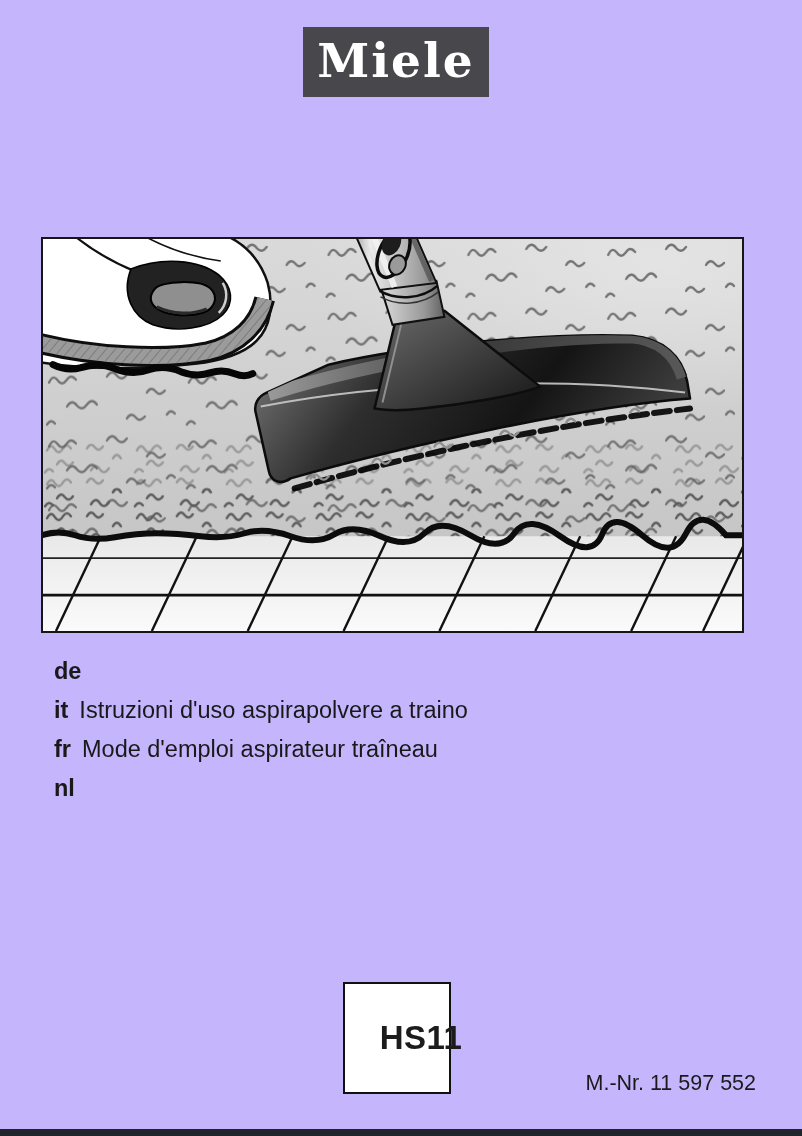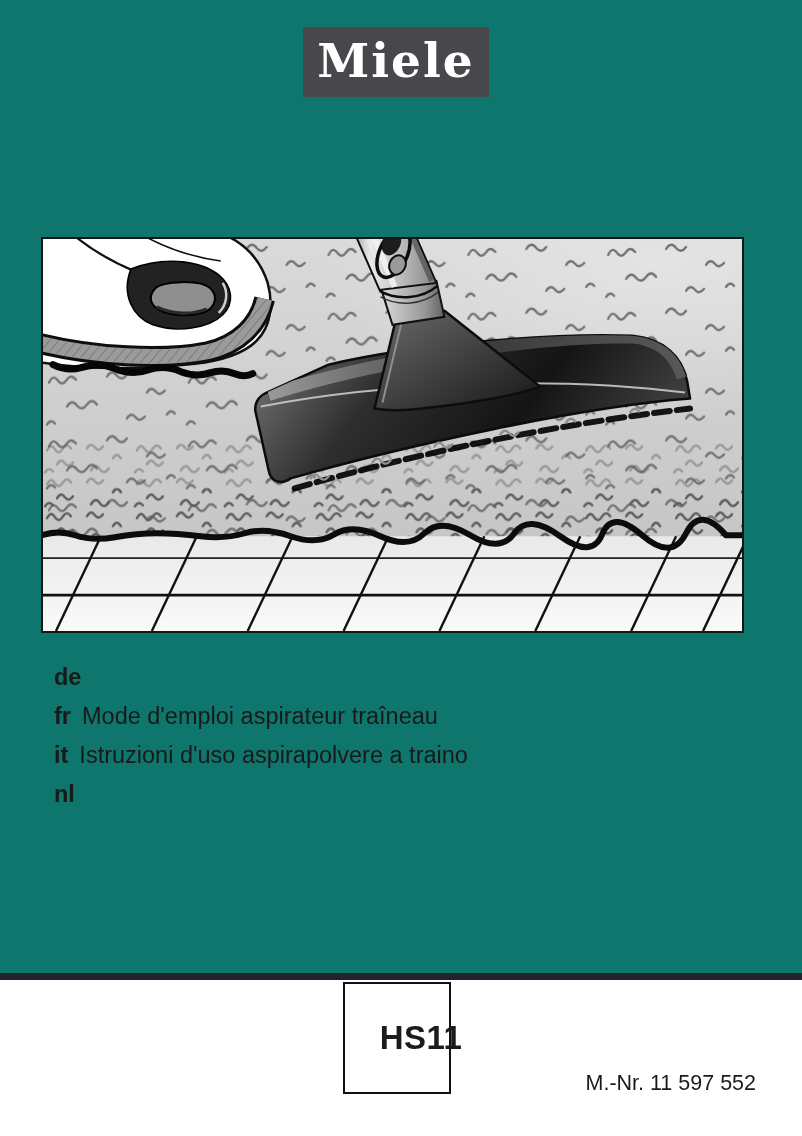--- a/index.html
+++ b/index.html
@@ -1,33 +1,33 @@
 <!DOCTYPE html>
 <html><head>
 <meta charset="utf-8">
 <style>
   * { margin:0; padding:0; box-sizing:border-box; }
   html,body { width:802px; height:1136px; background:#ffffff; overflow:hidden;
               font-family:"Liberation Sans", sans-serif; }
-  .page { position:relative; width:802px; height:980px; background:#0f766e; }
+  .page { position:relative; width:802px; height:1136px; background:#c4b5fd; }
 
   
   .logo-box { position:absolute; left:303px; top:27px; width:186px; height:70px;
               background:#48484c; display:flex; align-items:center; justify-content:center; }
   .logo-text { font-family:"DejaVu Serif", serif; font-weight:bold; font-size:47px;
                color:#ffffff; letter-spacing:2px; line-height:1; padding-bottom:4px; }
 
   
   .illus { position:absolute; left:41px; top:237px; width:703px; height:396px;
            border:2px solid #161616; background:#cfcfcf; }
   .illus svg { display:block; width:699px; height:392px; }
 
   
   .langs { position:absolute; left:54px; top:658px; }
-  .lang-row { display:flex; align-items:center; height:39px; font-size:23.5px;
+  .lang-row { display:flex; align-items:flex-start; height:39px; font-size:23.5px;
               color:#191919; }
   .lang-code { font-weight:bold; margin-right:11px; }
 
   
   .model-box { position:absolute; left:343px; top:982px; width:108px; height:112px;
                border:2.5px solid #111; display:flex; align-items:center; justify-content:center;
                background:#fff;padding-left:48px; }
   .model-label { font-weight:bold; font-size:33px; color:#1c1c1c; letter-spacing:0.5px; }
 
   
@@ -189,28 +189,28 @@
         </g>
       </g>
     </svg>
   </div>
 
   <div class="langs">
     <div class="lang-row">
       <span class="lang-code">de</span>
     </div>
     <div class="lang-row">
+      <span class="lang-code">it</span>
+      <span class="lang-title">Istruzioni d'uso aspirapolvere a traino</span>
+    </div>
+    <div class="lang-row">
       <span class="lang-code">fr</span>
       <span class="lang-title">Mode d'emploi aspirateur traîneau</span>
     </div>
     <div class="lang-row">
-      <span class="lang-code">it</span>
-      <span class="lang-title">Istruzioni d'uso aspirapolvere a traino</span>
-    </div>
-    <div class="lang-row">
       <span class="lang-code">nl</span>
     </div>
   </div>
 
   <div class="model-box">
     <span class="model-label">HS11</span>
   </div>
 
   <div class="mnr">M.-Nr. 11 597 552</div>
 

